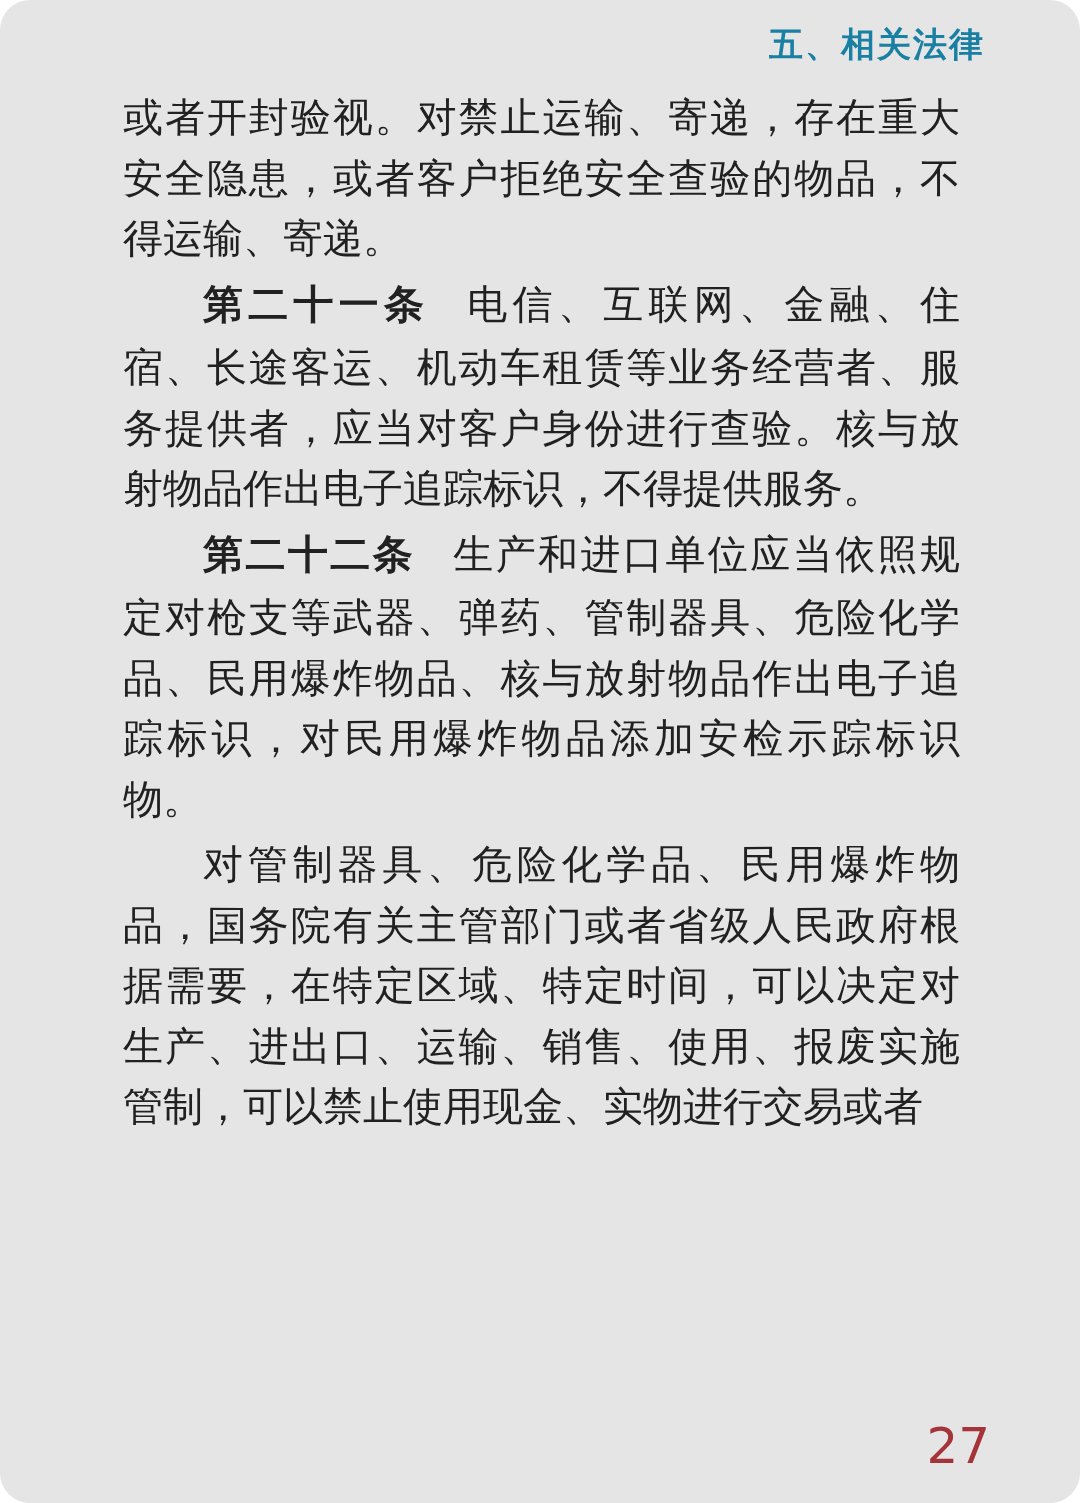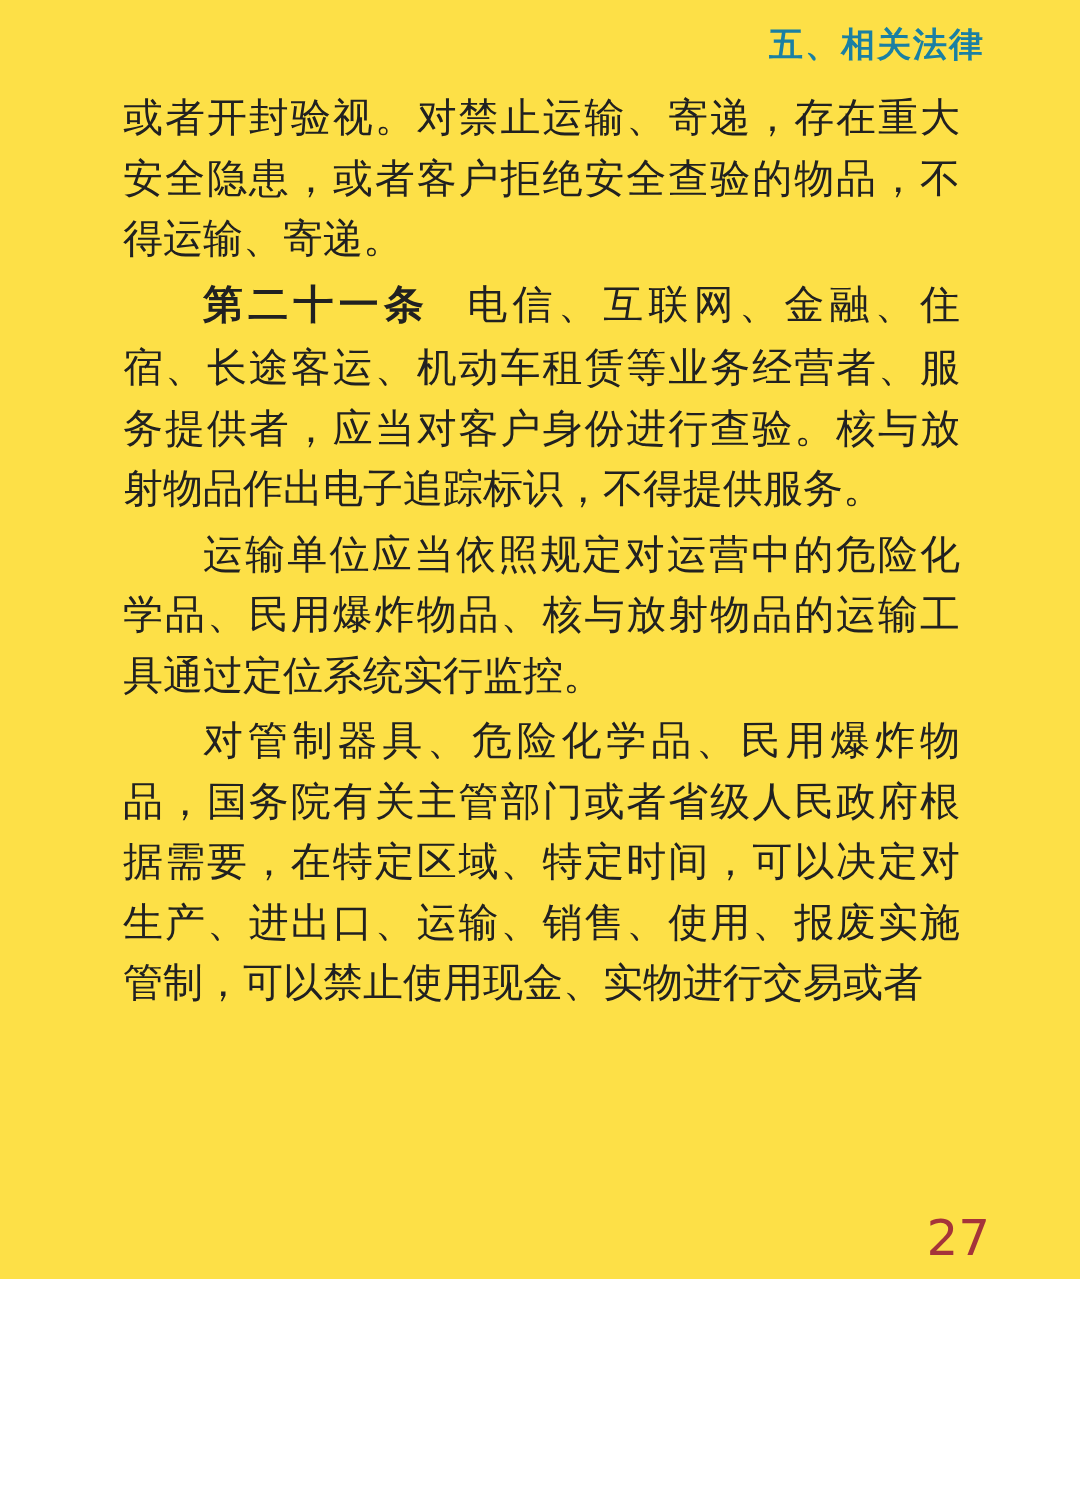--- a/index.html
+++ b/index.html
@@ -3,24 +3,25 @@
 <meta charset="utf-8">
 <style>
   html, body {
     margin: 0;
     padding: 0;
     background: #ffffff;
   }
   .page {
     position: relative;
     width: 1080px;
-    height: 1279px;
-    background: #fde047;
+    height: 1503px;
+    background: #e5e5e5;
     overflow: hidden;
     font-family: "Liberation Serif", "DejaVu Serif", serif;
+    border-radius: 30px;
   }
   .section-header {
     position: absolute;
     top: 22px;
     right: 95px;
     font-family: "DejaVu Sans", "Liberation Sans", sans-serif;
     font-size: 34px;
     font-weight: bold;
     letter-spacing: 2px;
     color: var(--accent-teal, #1a80a3);
@@ -44,38 +45,38 @@
     text-indent: 2em;
   }
   .article-no {
     font-family: Liberation Mono, monospace;
     font-weight: bold;
     margin-right: 0.95em;
   }
   .page-number {
     position: absolute;
     right: 90px;
-    bottom: 16px;
+    bottom: 32px;
     font-family: "DejaVu Sans", "Liberation Sans", sans-serif;
     font-size: 50px;
     font-weight: 500;
     color: var(--page-number-red, #a5343a);
     line-height: 1;
     text-align: center;
   }
 </style>
 </head>
 <body>
 
 <div class="page">
 
   <div class="section-header">五、相关法律</div>
 
   <div class="body-text">
       <p class="para"><span>或者开封验视。对禁止运输、寄递，存在重大安全隐患，或者客户拒绝安全查验的物品，不得运输、寄递。</span></p>
       <p class="para indent"><span class="article-no">第二十一条</span><span>电信、互联网、金融、住宿、长途客运、机动车租赁等业务经营者、服务提供者，应当对客户身份进行查验。核与放射物品作出电子追踪标识，不得提供服务。</span></p>
-      <p class="para indent"><span>运输单位应当依照规定对运营中的危险化学品、民用爆炸物品、核与放射物品的运输工具通过定位系统实行监控。</span></p>
+      <p class="para indent"><span class="article-no">第二十二条</span><span>生产和进口单位应当依照规定对枪支等武器、弹药、管制器具、危险化学品、民用爆炸物品、核与放射物品作出电子追踪标识，对民用爆炸物品添加安检示踪标识物。</span></p>
       <p class="para indent"><span>对管制器具、危险化学品、民用爆炸物品，国务院有关主管部门或者省级人民政府根据需要，在特定区域、特定时间，可以决定对生产、进出口、运输、销售、使用、报废实施管制，可以禁止使用现金、实物进行交易或者</span></p>
     </div>
 
   <div class="page-number">27</div>
 
 </div>
 
 </body></html>

